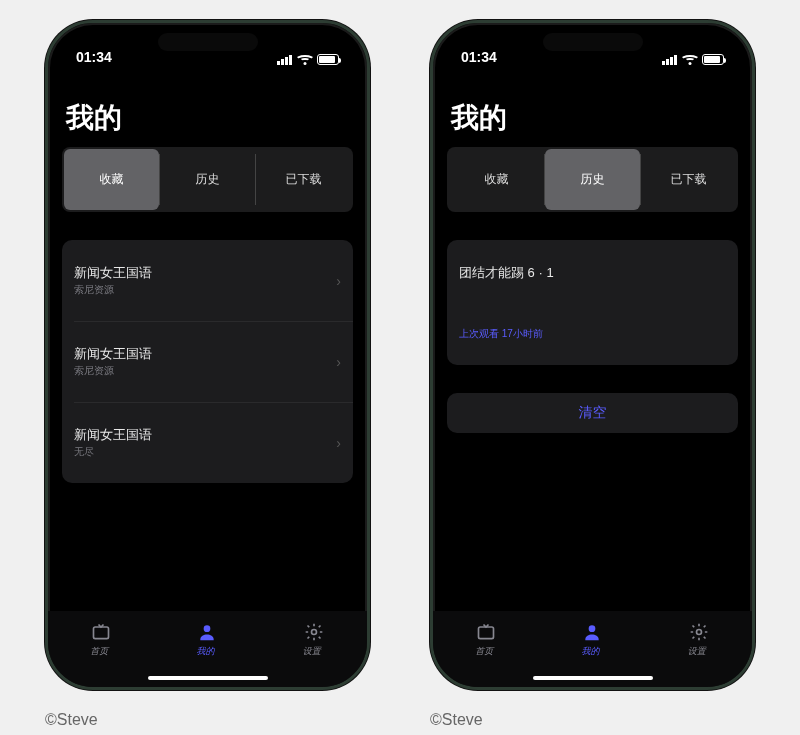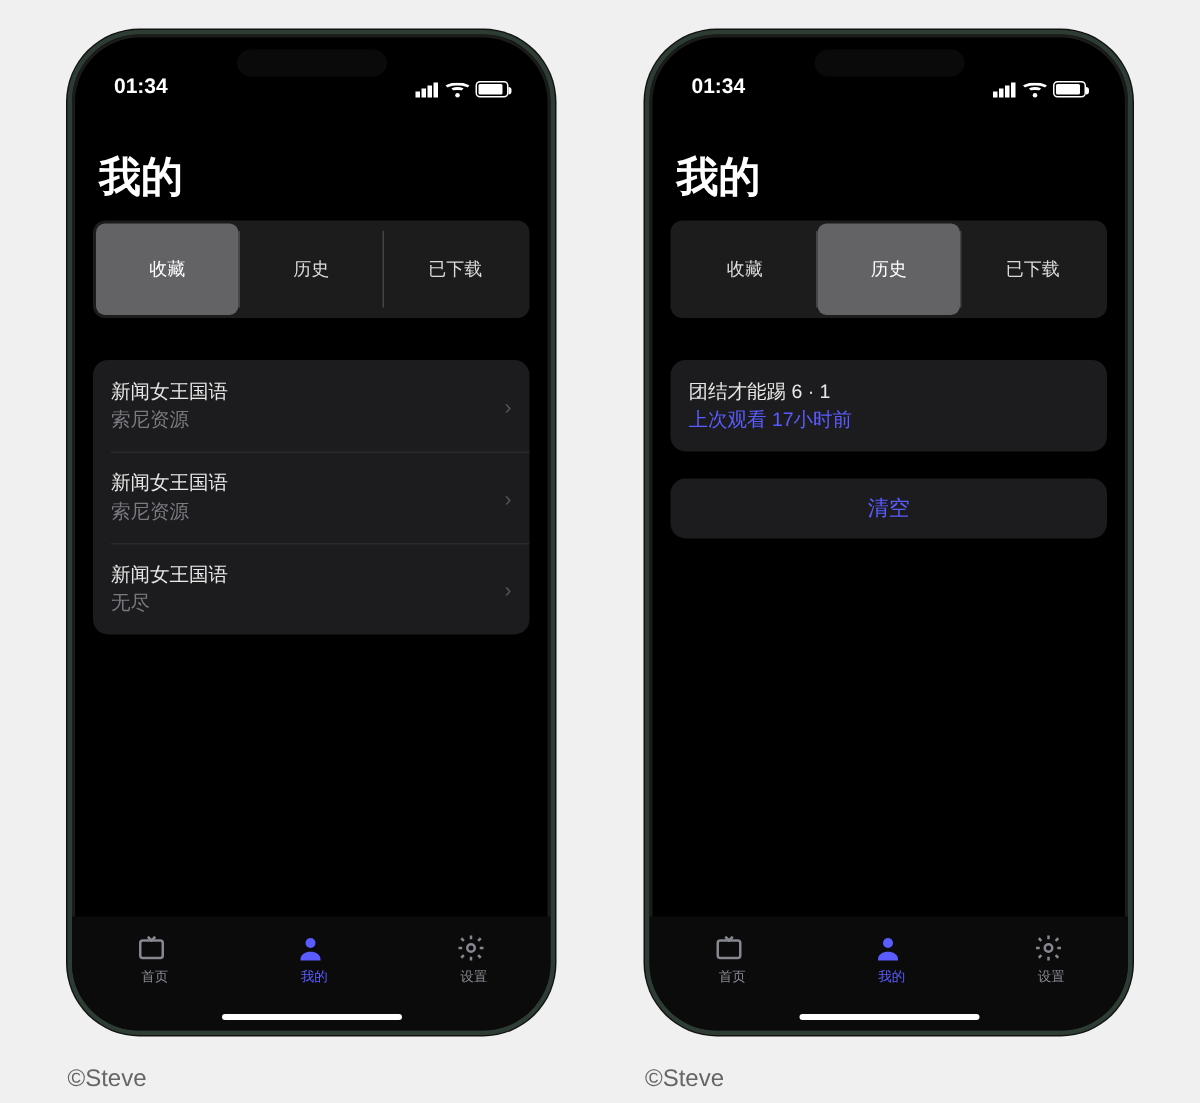--- a/index.html
+++ b/index.html
@@ -105,57 +105,57 @@
     .seg-div {
       width:1px; background:#444; margin:5px 0;
     }
     .card {
       margin-top: 28px;
       background: #1c1c1e;
       border-radius: 10px;
       overflow:hidden;
     }
     .row {
-      padding: 12px 12px;
+      padding: 24px 12px;
       display:flex;
       justify-content:space-between;
       align-items:center;
       position:relative;
     }
     .row + .row::before {
       content:"";
       position:absolute; left:12px; right:0; top:0; height:1px; background:#2a2a2c;
     }
     .row-main { display:flex; flex-direction:column; gap:1px;}
     .row-title { color:#e8e8e8; font-size:13px; }
-    .row-sub { color:#7a7a80; font-size:13px; }
-    .row-sub.link { color:#5a5cff; }
+    .row-sub { color:#7a7a80; font-size:10px; }
+    .row-sub.link { color:#5a5cff;margin-top:44px; }
     .chevron { color:#555; font-size:14px; }
     .action-btn {
-      margin-top:18px;
+      margin-top:28px;
       background:#1c1c1e;
       border-radius:10px;
       text-align:center;
       padding:11px 0;
       color:#5a5cff;
       font-size:14px;
     }
 
     .tabbar {
       height: 76px;
       background: #0b0b0c;
       display:flex;
       justify-content:space-around;
       align-items:flex-start;
       padding-top:10px;
       position:relative;
     }
     .tab {
-      display:flex; flex-direction:column; align-items:flex-end; gap:2px;
-      color:#878790; font-size:9px;
+      display:flex; flex-direction:column; align-items:flex-start; gap:2px;
+      color:#878790; font-size:9px;font-style:italic;
     }
     .tab.active { color:#5a5cff; }
     .tab-ic { width:22px; height:22px; display:flex; align-items:center; justify-content:center;}
     .home-ind {
       position:absolute; bottom:7px; left:50%; transform:translateX(-50%);
       width:120px; height:4px; background:#fff; border-radius:3px;
     }
     .watermark {
       position:absolute; bottom:6px; left:45px;
       color:#666; font-size:16px;

